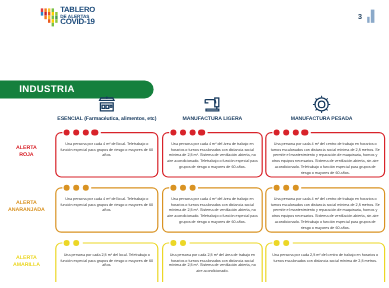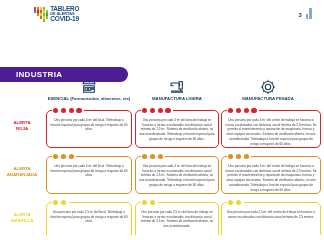--- a/index.html
+++ b/index.html
@@ -25,21 +25,21 @@
   .pagenum { font-size: 6px; font-weight: bold; color: #2d4a66; line-height: 1; padding-bottom: 1px; }
   .bars-icon { display: flex; align-items: flex-end; gap: 1.1px; height: 11px; }
   .bars-icon i { display: block; width: 2.6px; background: #8ba9c9; }
   .bars-icon i:nth-child(1) { height: 5px; }
   .bars-icon i:nth-child(2) { height: 11px; }
 
   
   .section-banner {
     position: absolute; left: 0; top: 67px;
     height: 15px; width: 128px;
-    background: #4c1d95;
+    background: #15803d;
     border-radius: 0 9px 9px 0;
     display: flex; align-items: center;
   }
   .section-banner span {
     color: #fff; font-size: 8px; font-weight: bold;
     letter-spacing: 0.3px; padding-left: 16px;
   }
 
   
   .grid { position: absolute; left: 0; top: 78px; width: 324px; }

